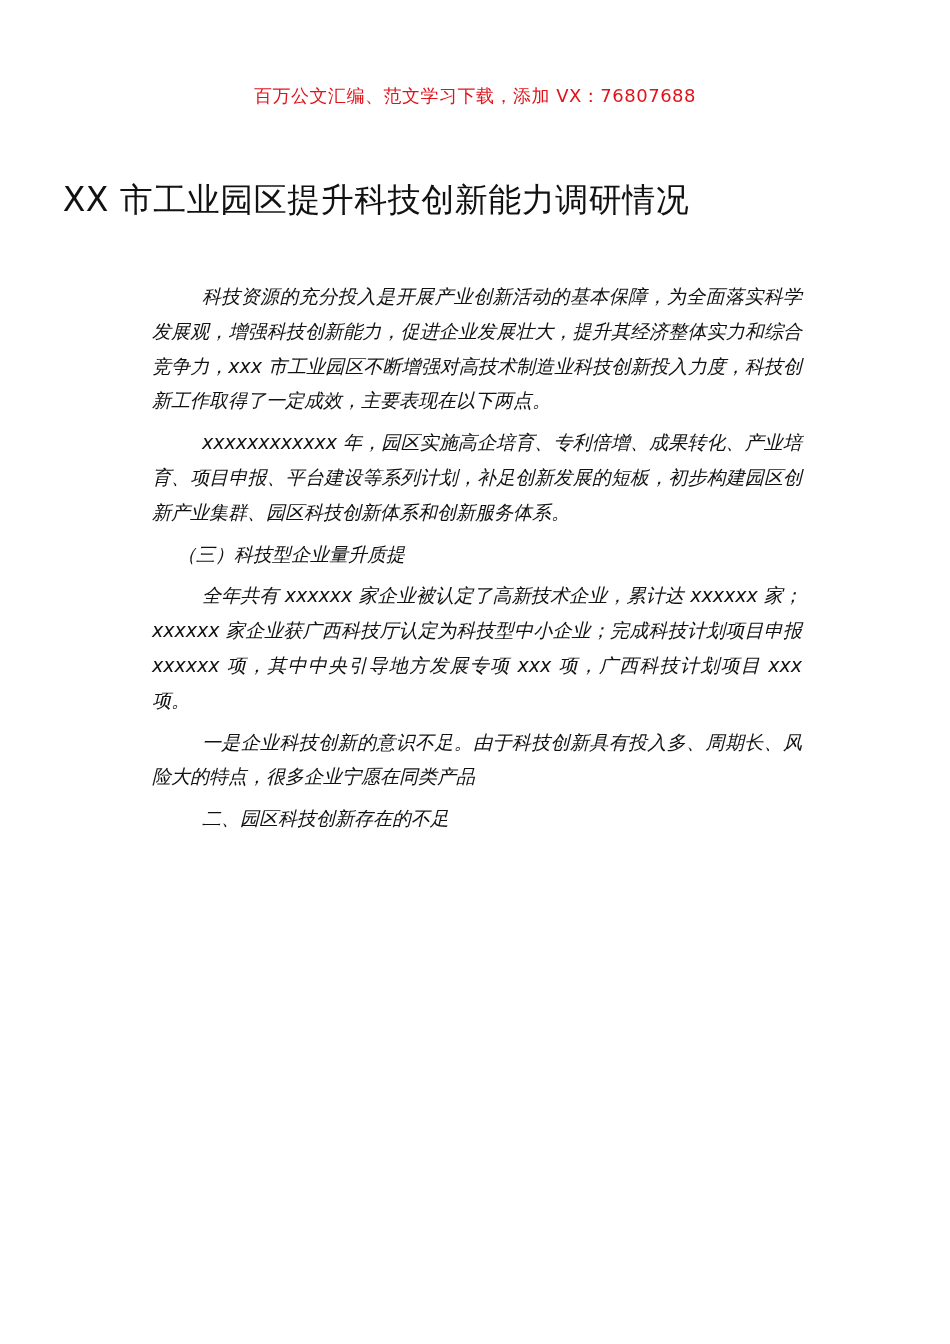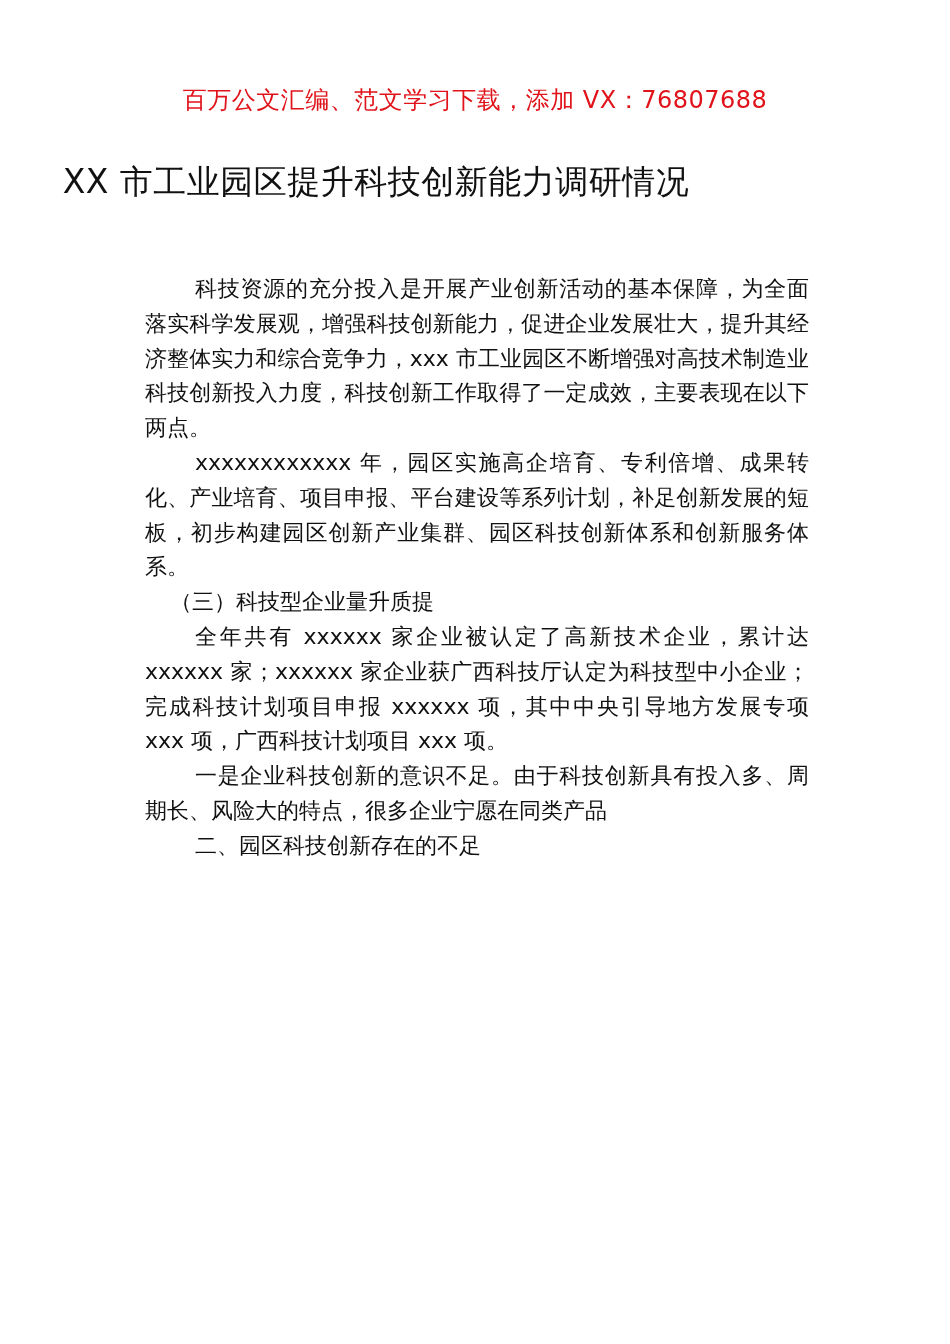--- a/index.html
+++ b/index.html
@@ -1,23 +1,23 @@
 <!DOCTYPE html>
 <html><head>
 <meta charset="utf-8">
 <style>
   html, body { margin: 0; padding: 0; background: #ffffff; }
   body { width: 950px; height: 1344px; position: relative; overflow: hidden;
          font-family: "DejaVu Sans", "Liberation Sans", sans-serif; color: #111; }
   .header-note { position: absolute; top: 84px; left: 0; width: 950px; text-align: center;
-         font-size: 24px; color: #e0131a; letter-spacing: 0.5px; }
-  .doc-title { position: absolute; top: 160px; left: 0; width: 752px; text-align: center;
+         font-size: 18px; color: #e0131a; letter-spacing: 0.5px; }
+  .doc-title { position: absolute; top: 178px; left: 0; width: 752px; text-align: center;
          font-size: 33px; color: #111; letter-spacing: 0.5px; }
   .body { position: absolute; top: 272px; left: 145px; width: 664px; }
-  .para { font-size: 22px; line-height: 34.8px; margin: 0; text-align: justify; }
+  .para { font-size: 19px; line-height: 34.8px; margin: 7px; text-align: justify; font-style: italic; }
   .indent { text-indent: 50px; }
 </style>
 </head>
 <body>
 
 <div class="header-note">百万公文汇编、范文学习下载，添加 VX：76807688</div>
 
 <div class="doc-title">XX 市工业园区提升科技创新能力调研情况</div>
 
 <div class="body">

